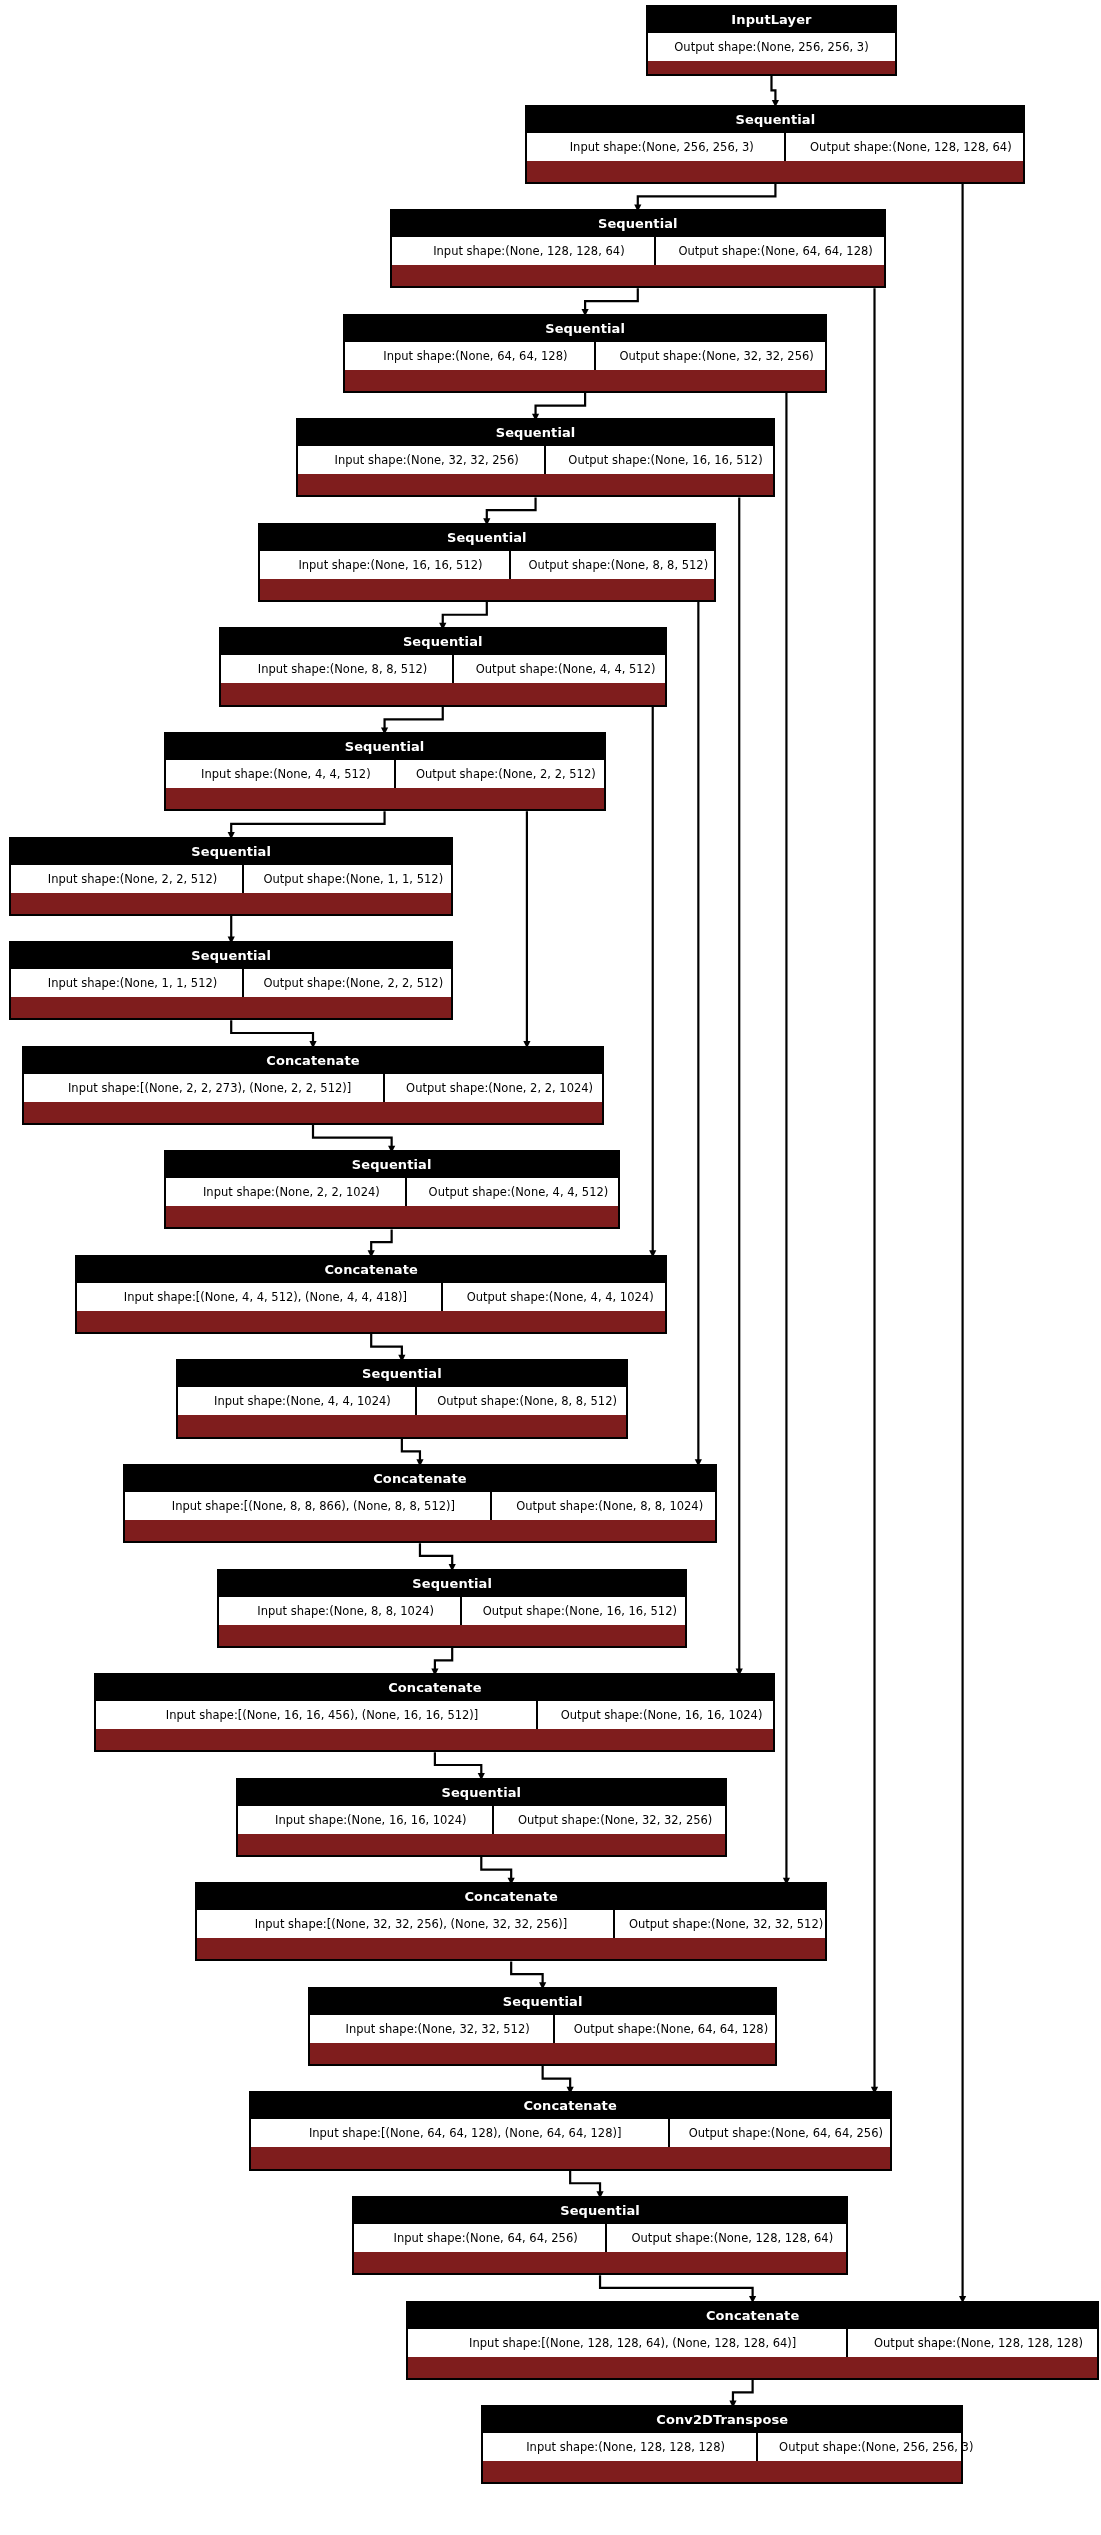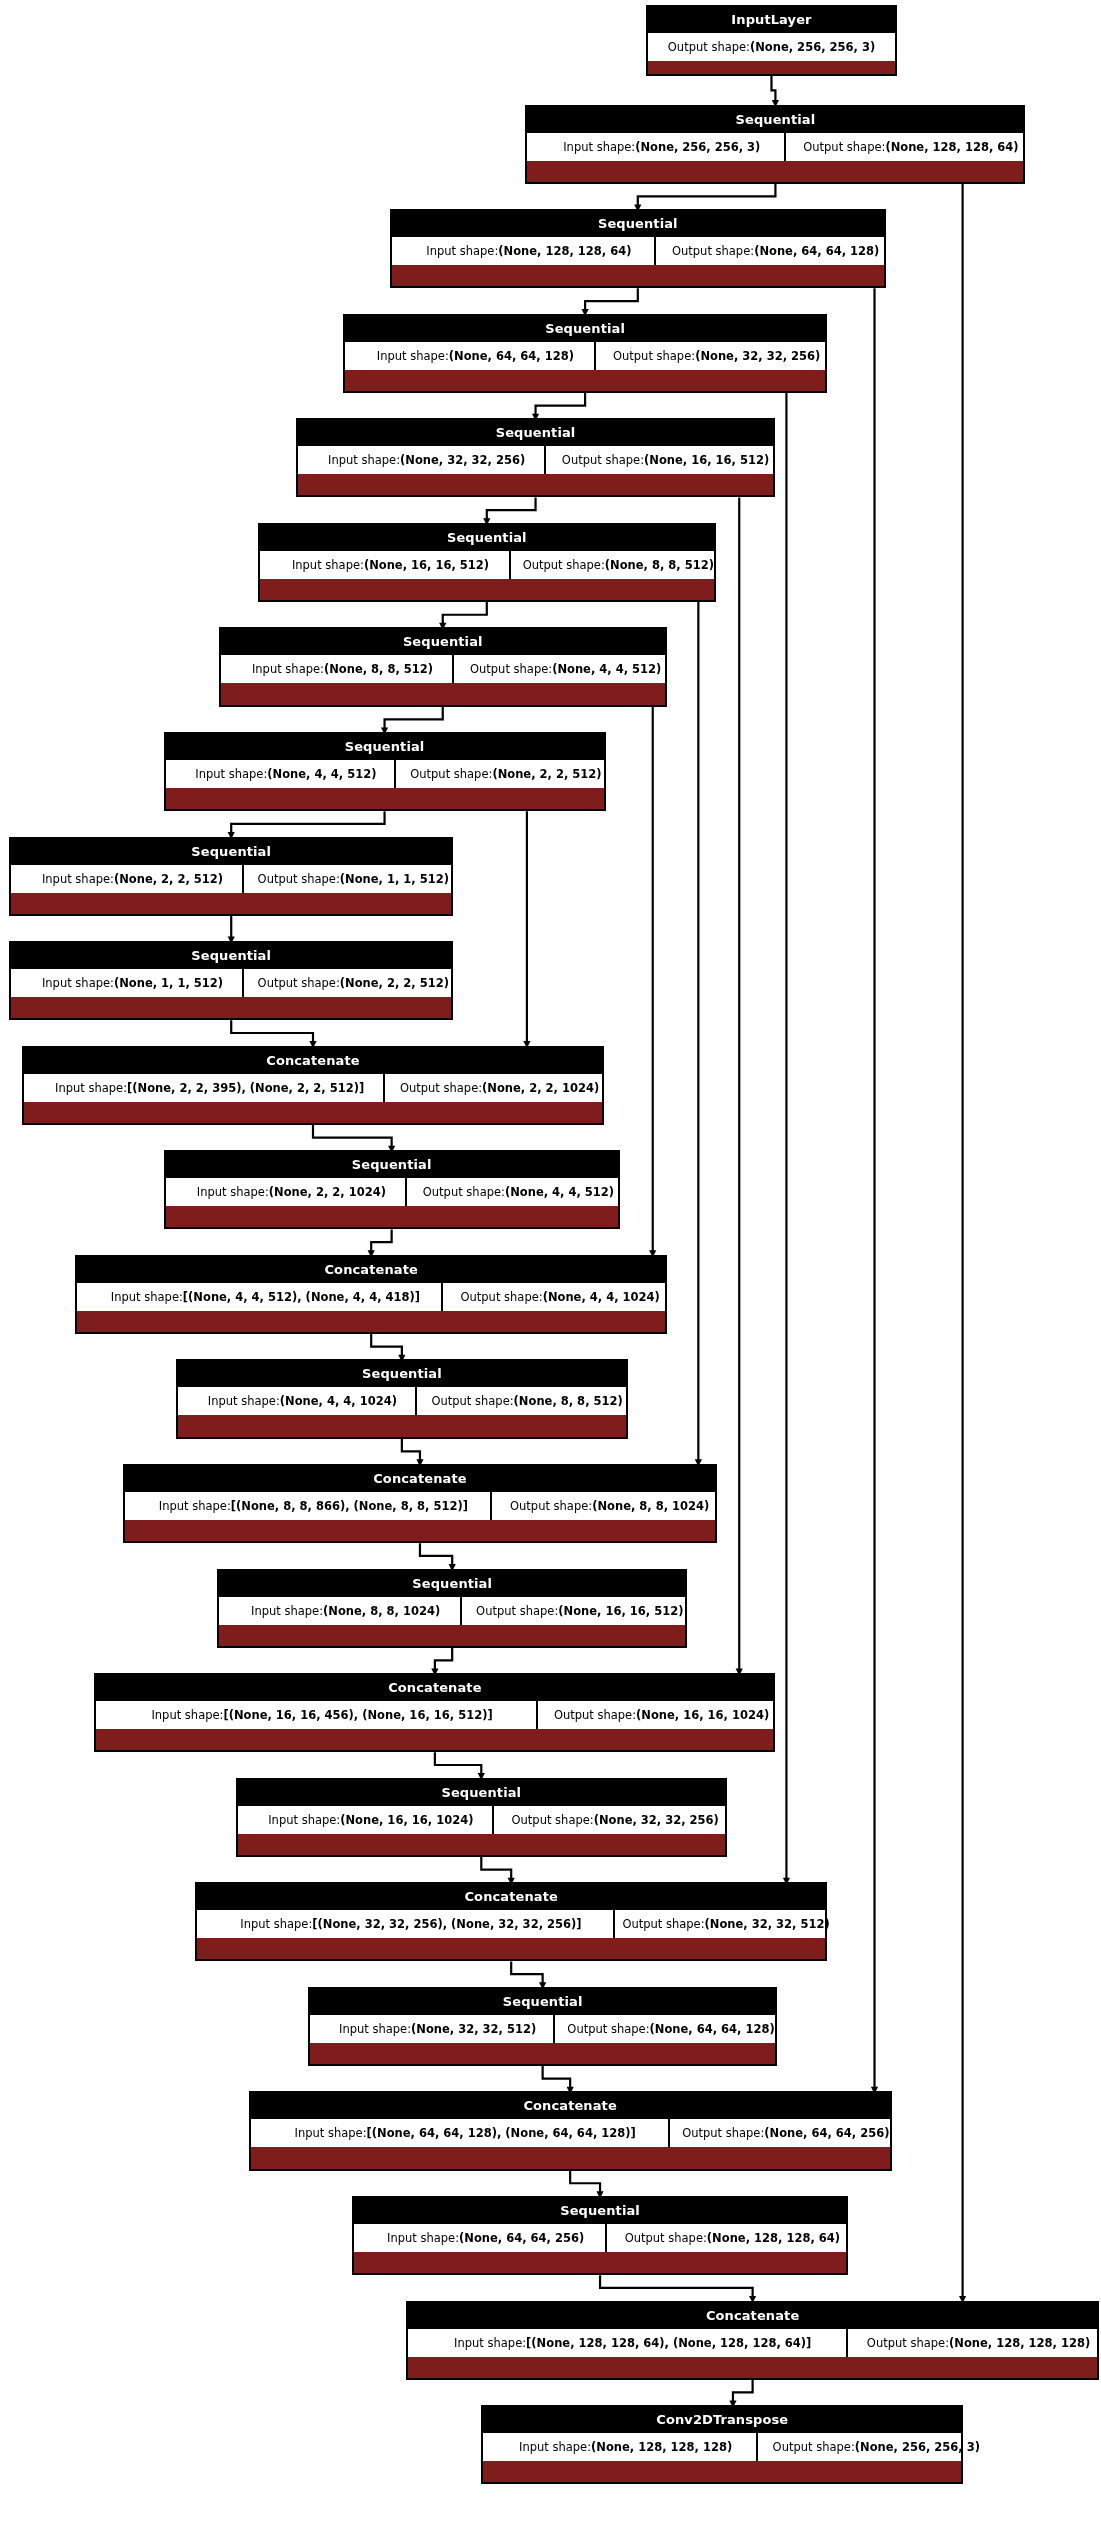--- a/index.html
+++ b/index.html
@@ -37,21 +37,21 @@
     align-items:center;
     justify-content:center;
     font-size:11.5px;
     color:#000000;
     white-space:nowrap;
     padding:0 6px;
     box-sizing:border-box;
     overflow:hidden;
   }
   .cell.in{border-right:2px solid #000000;margin-left:12px;}
-  .cell b{font-weight:bold;}
+  .cell b{font-weight:normal;}
   .single .cell{flex:1 1 auto;border-right:none;}
 </style>
 </head>
 <body>
 
 <div id="graph">
   <svg class="edges" viewBox="0 0 1101 2535" preserveAspectRatio="none">
     <defs>
       <marker id="ah" markerWidth="9" markerHeight="9" refX="4.2" refY="4.2" orient="auto" markerUnits="userSpaceOnUse">
         <path d="M0.6,0.6 L7.8,4.2 L0.6,7.8 z" fill="#000"></path>
@@ -215,21 +215,21 @@
             <span>Output shape: </span>
             <b>(None, 2, 2, 512)</b>
           </div>
         </div>
       </div>
       <div class="node" style="left: 22.02px; top: 1045.69px; width: 581.957px; height: 79.2188px;">
         <div class="node-title">Concatenate</div>
         <div class="node-body">
           <div class="cell in" style="width: 349.174px;">
             <span>Input shape: </span>
-            <b>[(None, 2, 2, 395), (None, 2, 2, 512)]</b>
+            <b>[(None, 2, 2, 273), (None, 2, 2, 512)]</b>
           </div>
           <div class="cell" style="width: 228.783px;">
             <span>Output shape: </span>
             <b>(None, 2, 2, 1024)</b>
           </div>
         </div>
       </div>
       <div class="node" style="left: 163.577px; top: 1150.26px; width: 456.129px; height: 79.2188px;">
         <div class="node-title">Sequential</div>
         <div class="node-body">

